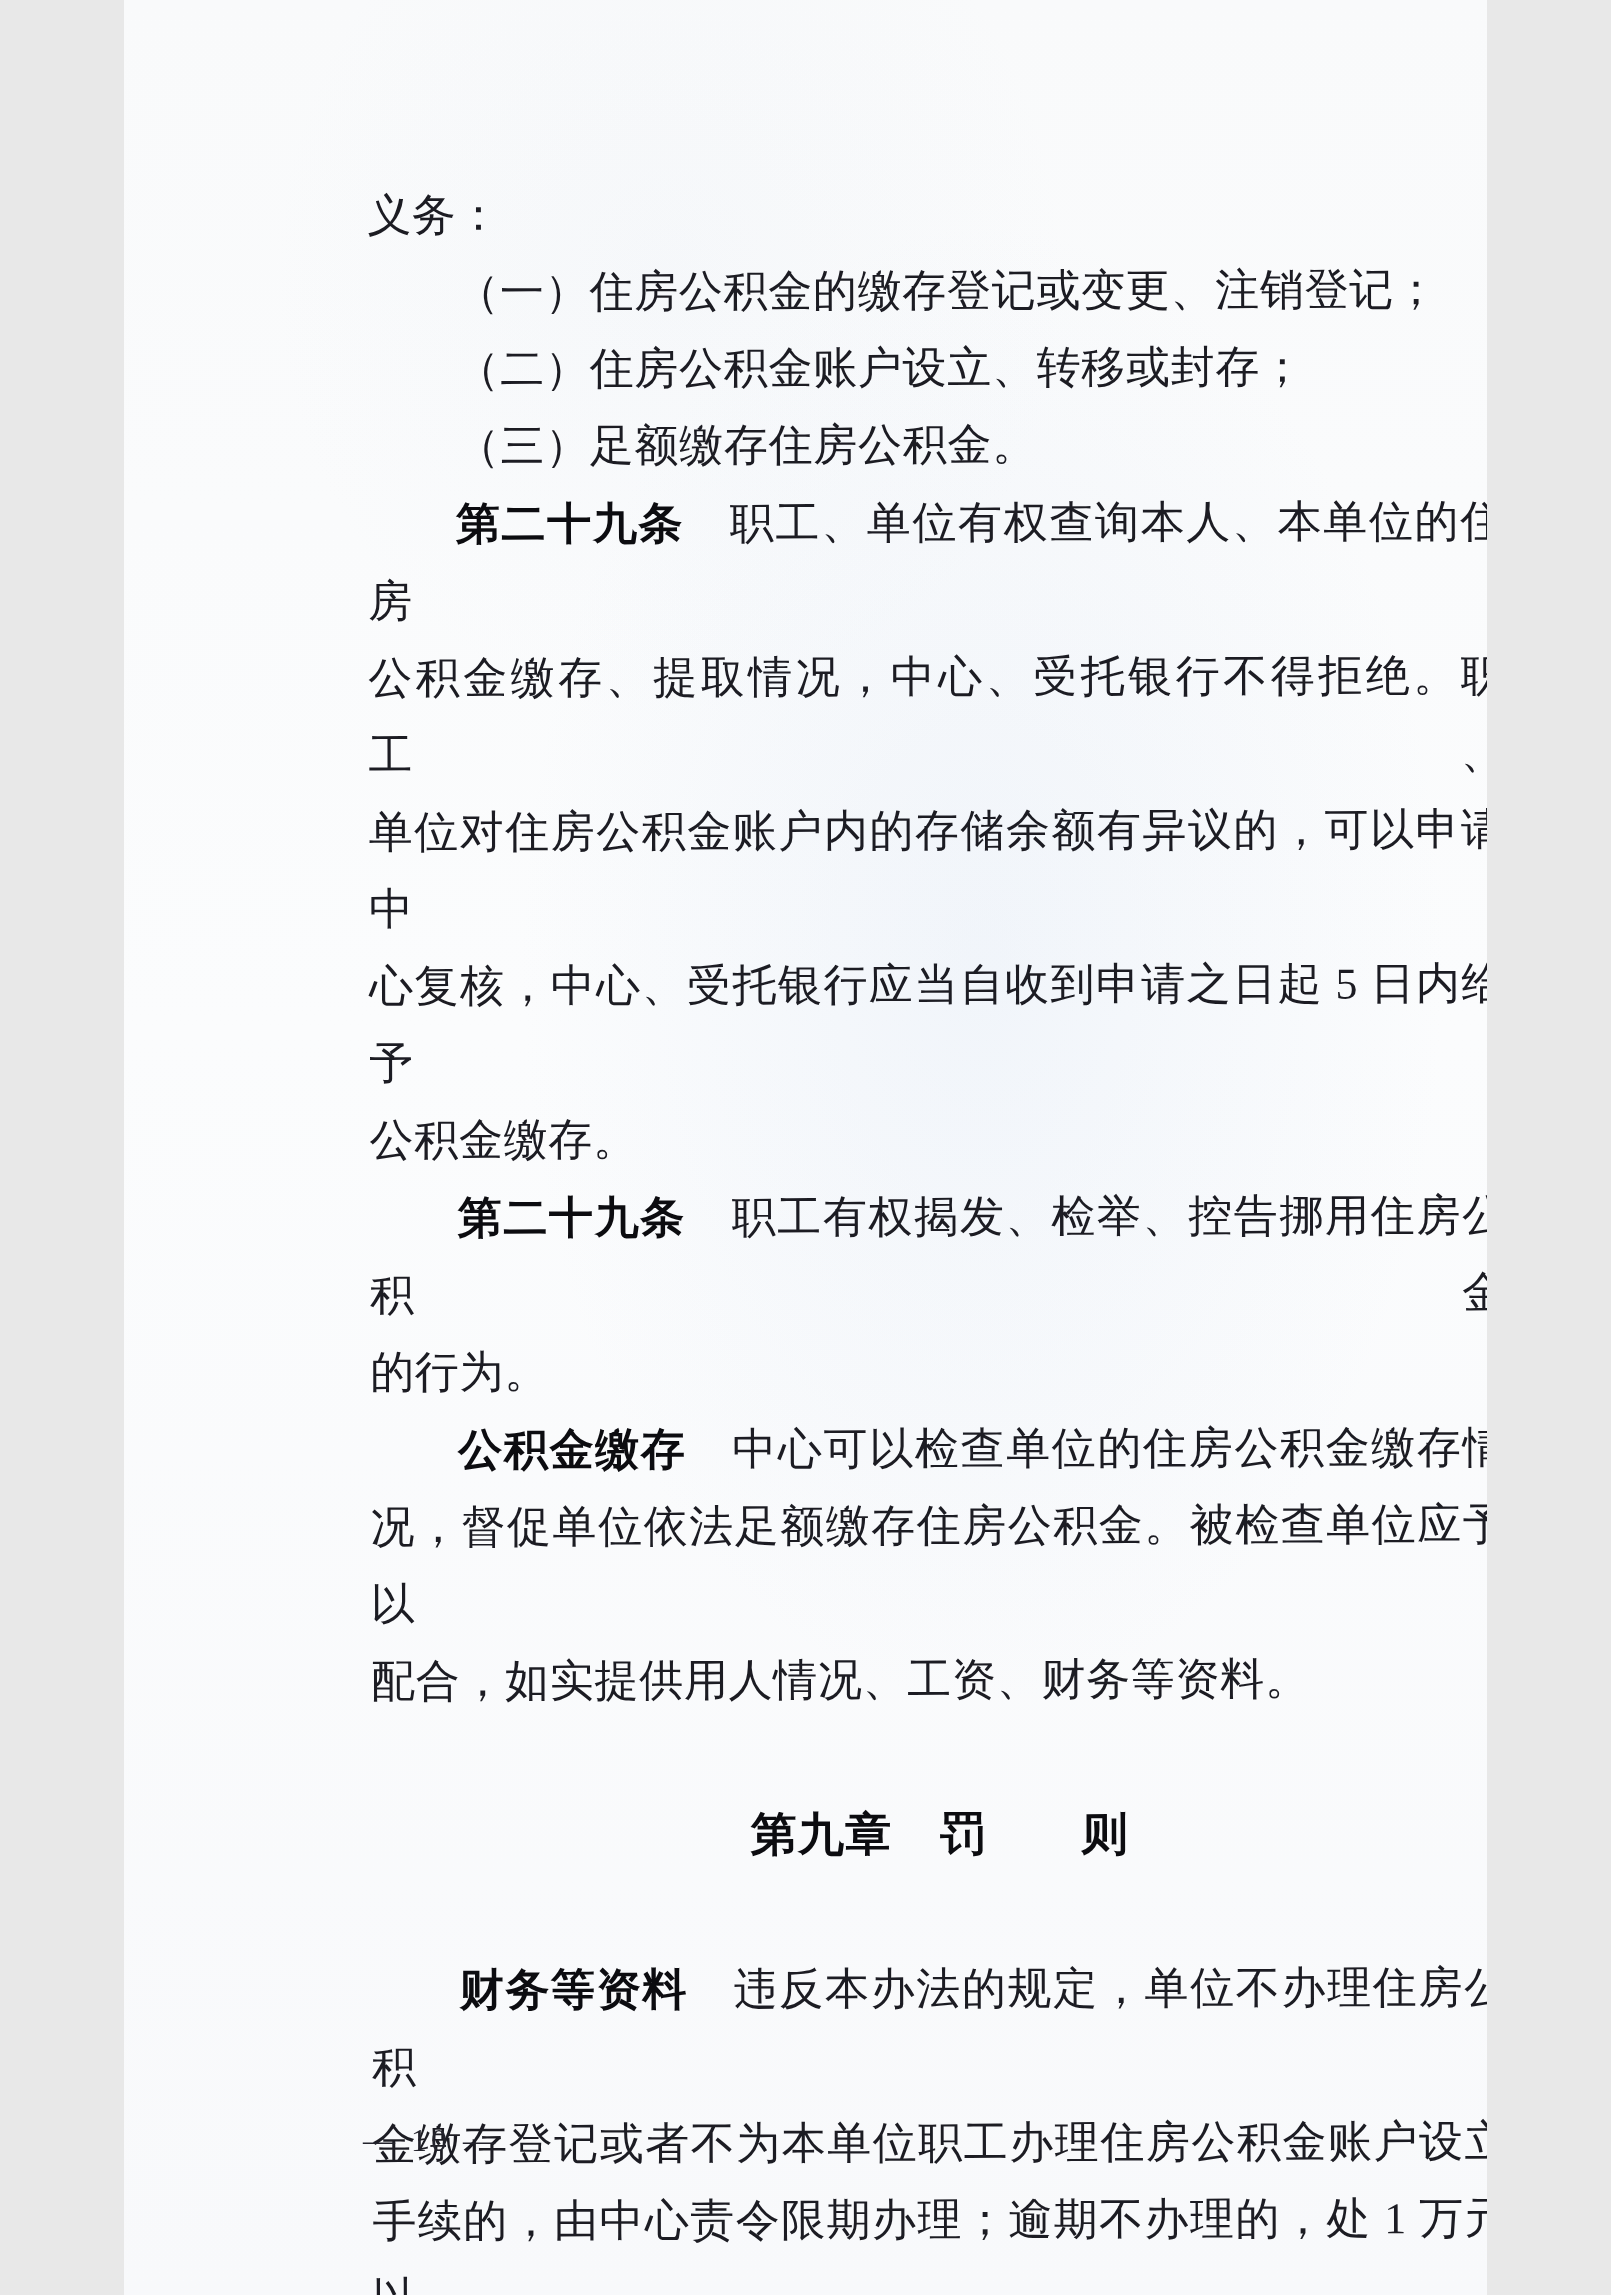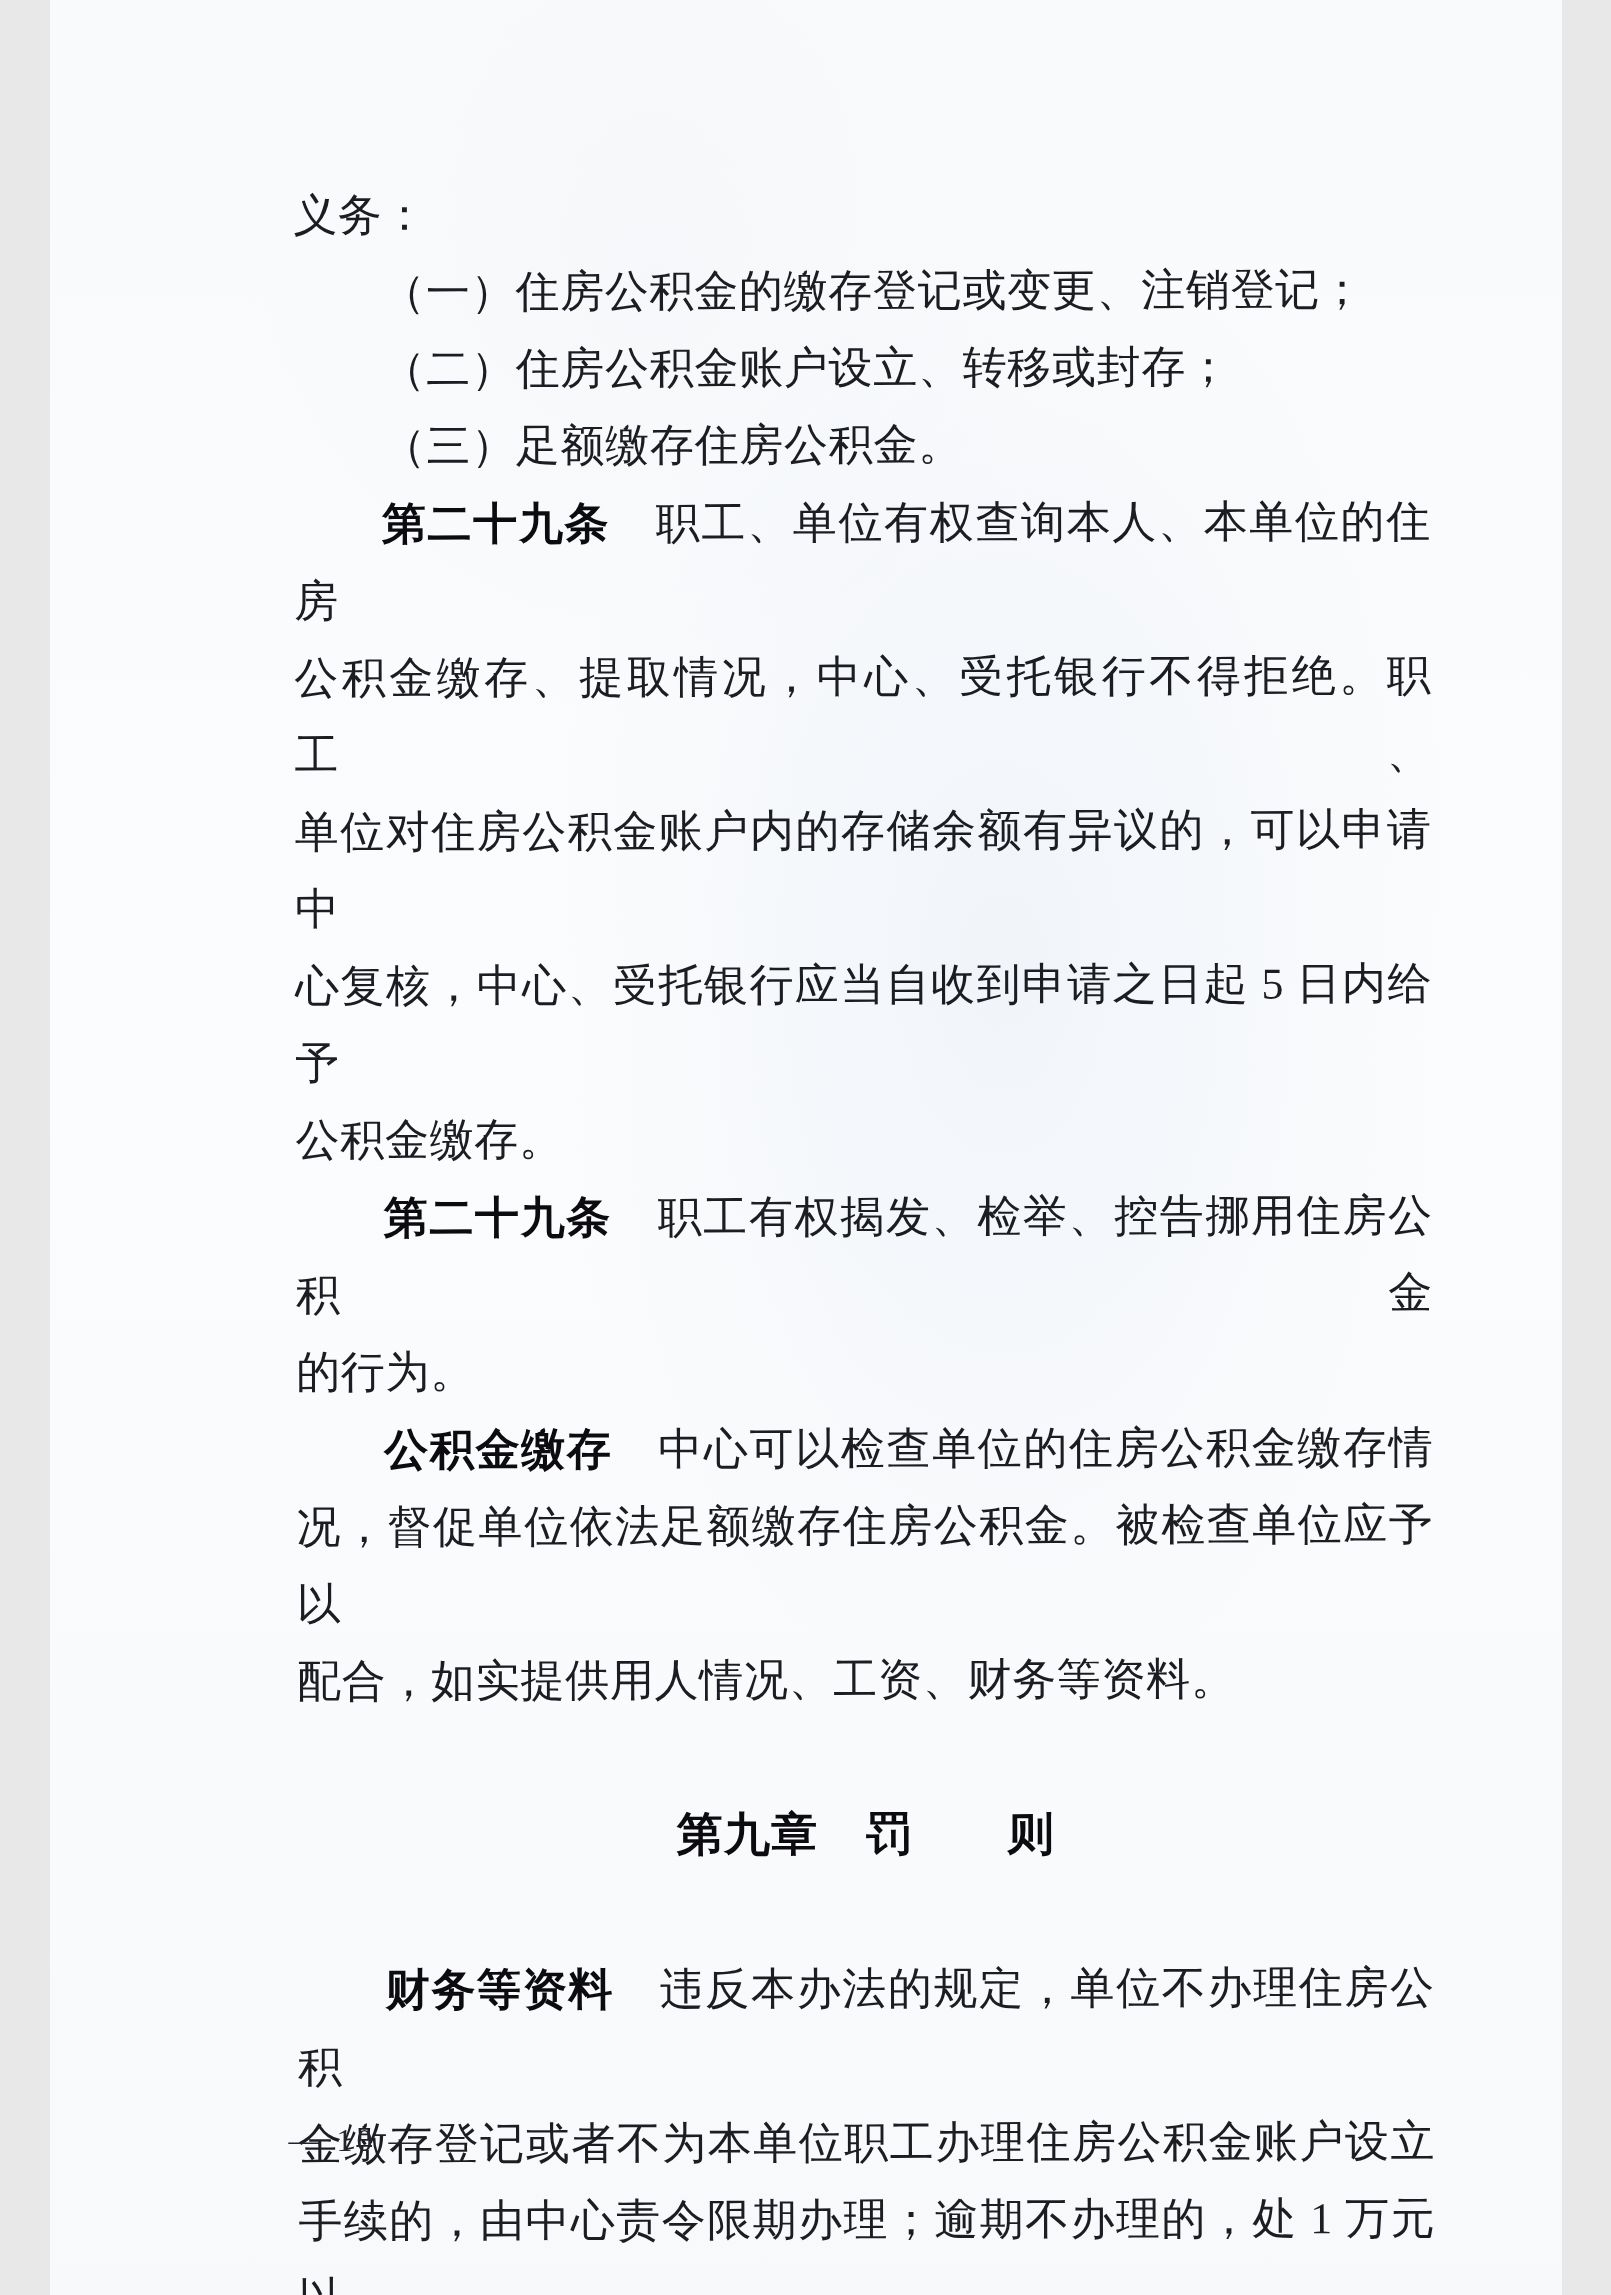--- a/index.html
+++ b/index.html
@@ -2,21 +2,21 @@
 <html style="font-size:10.6px"><head>
 <meta charset="utf-8">
 <style>
   html, body {
     margin: 0;
     padding: 0;
     background: #e8e8e8;
   }
   .page {
     position: relative;
-    width: 1512px;
+    width: 1363px;
     height: 2295px;
     margin: 0 auto;
     overflow: hidden;
     background:
       radial-gradient(ellipse 661px 1058px at 63% 42%, rgba(204, 219, 240, 0.22), rgba(204,219,240,0) 70%),
       radial-gradient(ellipse 529px 595px at 40% 12%, rgba(210, 222, 238, 0.10), rgba(210,222,238,0) 75%),
       linear-gradient(180deg, #f9fafb 0%, #fbfcfd 45%, #f8f9fb 100%);
     font-family: "Liberation Serif", "DejaVu Serif", serif;
     text-decoration: underline;
   }

